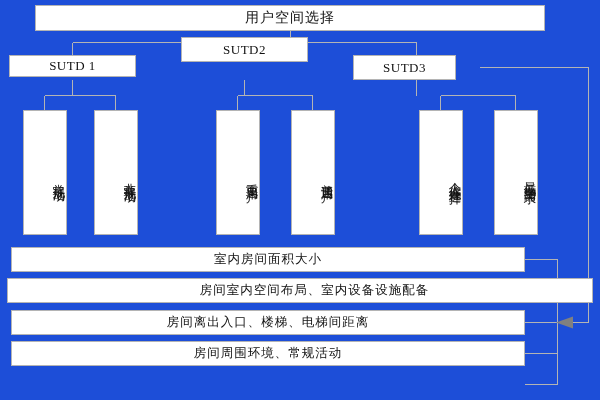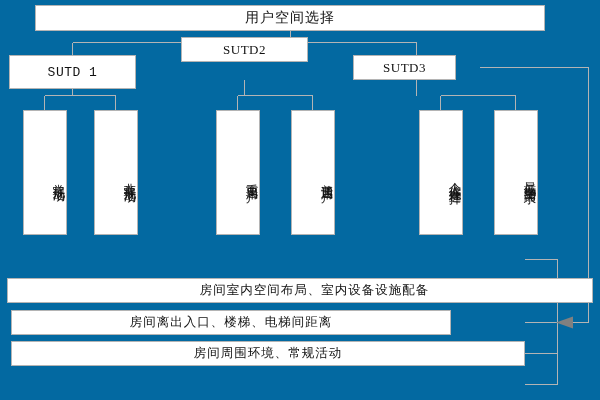--- a/index.html
+++ b/index.html
@@ -11,21 +11,21 @@
     width: 600px;
     height: 400px;
     font-family: "Liberation Sans", "DejaVu Sans", sans-serif;
     color: #000000;
     overflow: hidden;
   }
   #diagram {
     position: relative;
     width: 600px;
     height: 400px;
-    background: #0369a1;
+    background: #1d4ed8;
   }
   #wires {
     position: absolute;
     left: 0;
     top: 0;
     width: 600px;
     height: 400px;
     pointer-events: none;
   }
   .node {
@@ -100,30 +100,31 @@
       <path d="M 525 290.5 L 557.5 290.5"></path>
       <path d="M 525 322.5 L 557.5 322.5"></path>
       <path d="M 525 353.5 L 557.5 353.5"></path>
       <path d="M 525 384.5 L 557.5 384.5"></path>
     </g>
     <polygon points="556,322.5 573,316.5 573,328.5" fill="#808080" stroke="none"></polygon>
   </svg>
 
   <div class="node root-node" style="left:35px; top:5px; width:510px; height:26px;">用户空间选择</div>
 
-  <div class="node sutd-node" style="left:9px; top:55px; width:127px; height:34px;font-family:Liberation Mono, monospace;">SUTD 1</div>
+  <div class="node sutd-node" style="left:9px; top:55px; width:127px; height:22px;">SUTD 1</div>
   <div class="node sutd-node" style="left:181px; top:37px; width:127px; height:25px;">SUTD2</div>
   <div class="node sutd-node" style="left:353px; top:55px; width:103px; height:25px;">SUTD3</div>
 
   <div class="node vert-node" style="left:23px; top:110px; width:44px; height:125px;">常规活动</div>
   <div class="node vert-node" style="left:94px; top:110px; width:44px; height:125px;">非常规活动</div>
 
   <div class="node vert-node" style="left:216px; top:110px; width:44px; height:125px;">重要用户</div>
   <div class="node vert-node" style="left:291px; top:110px; width:44px; height:125px;">普通用户</div>
 
   <div class="node vert-node" style="left:419px; top:110px; width:44px; height:125px;">个人偏好选择</div>
   <div class="node vert-node" style="left:494px; top:110px; width:44px; height:125px;">最低空间需求</div>
 
+  <div class="node attr-node" style="left:11px; top:247px; width:514px; height:25px;">室内房间面积大小</div>
   <div class="node attr-node" style="left:7px; top:278px; width:586px; height:25px;padding-left:29px;">房间室内空间布局、室内设备设施配备</div>
-  <div class="node attr-node" style="left:11px; top:310px; width:440px; height:25px;">房间离出入口、楼梯、电梯间距离</div>
+  <div class="node attr-node" style="left:11px; top:310px; width:514px; height:25px;">房间离出入口、楼梯、电梯间距离</div>
   <div class="node attr-node" style="left:11px; top:341px; width:514px; height:25px;">房间周围环境、常规活动</div>
 
 </div>
 
 </body></html>

